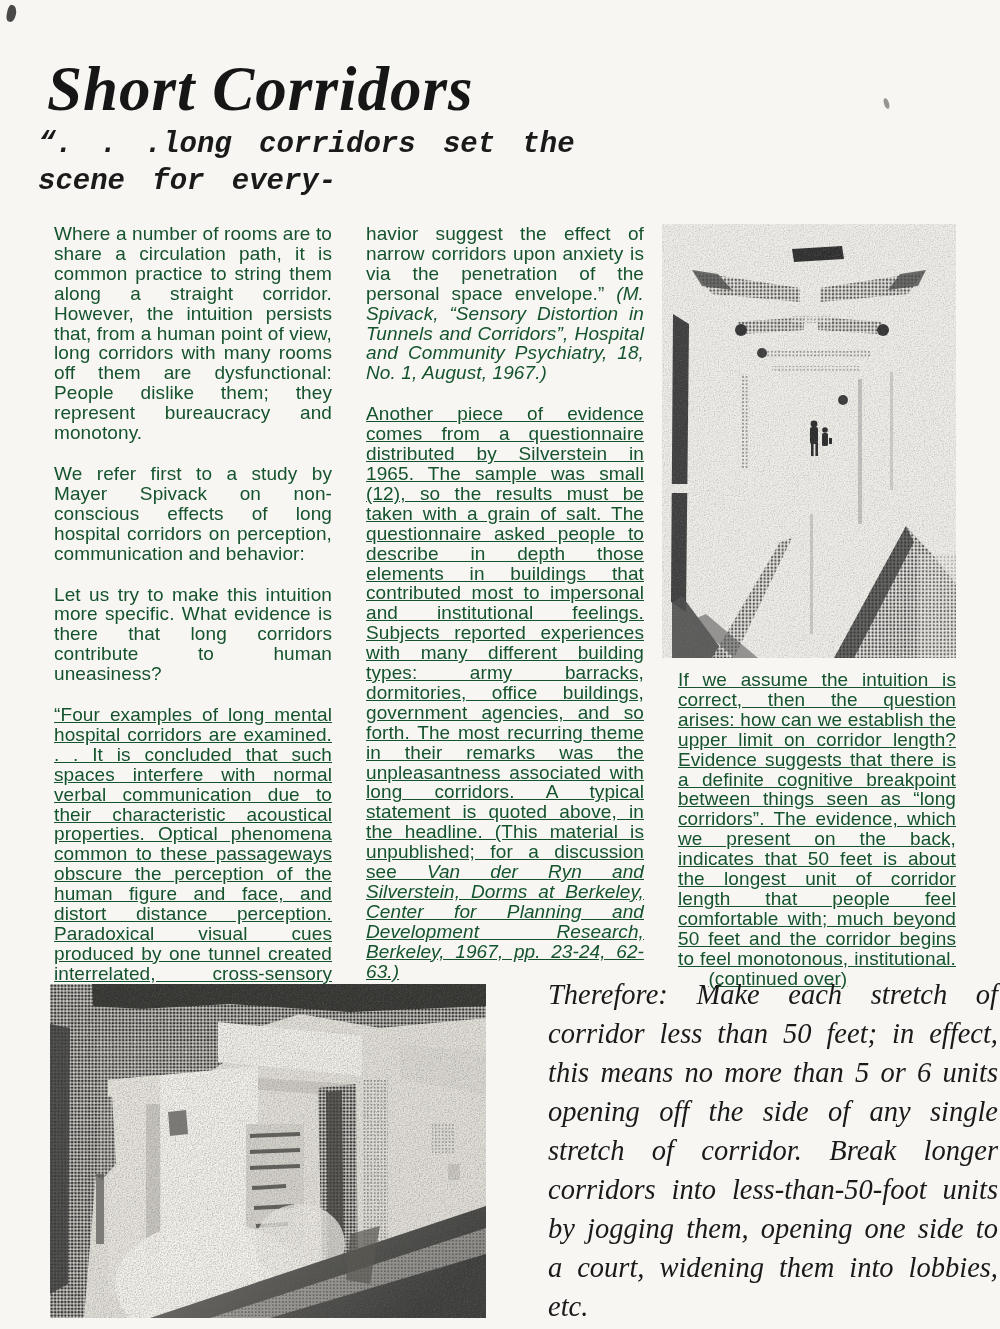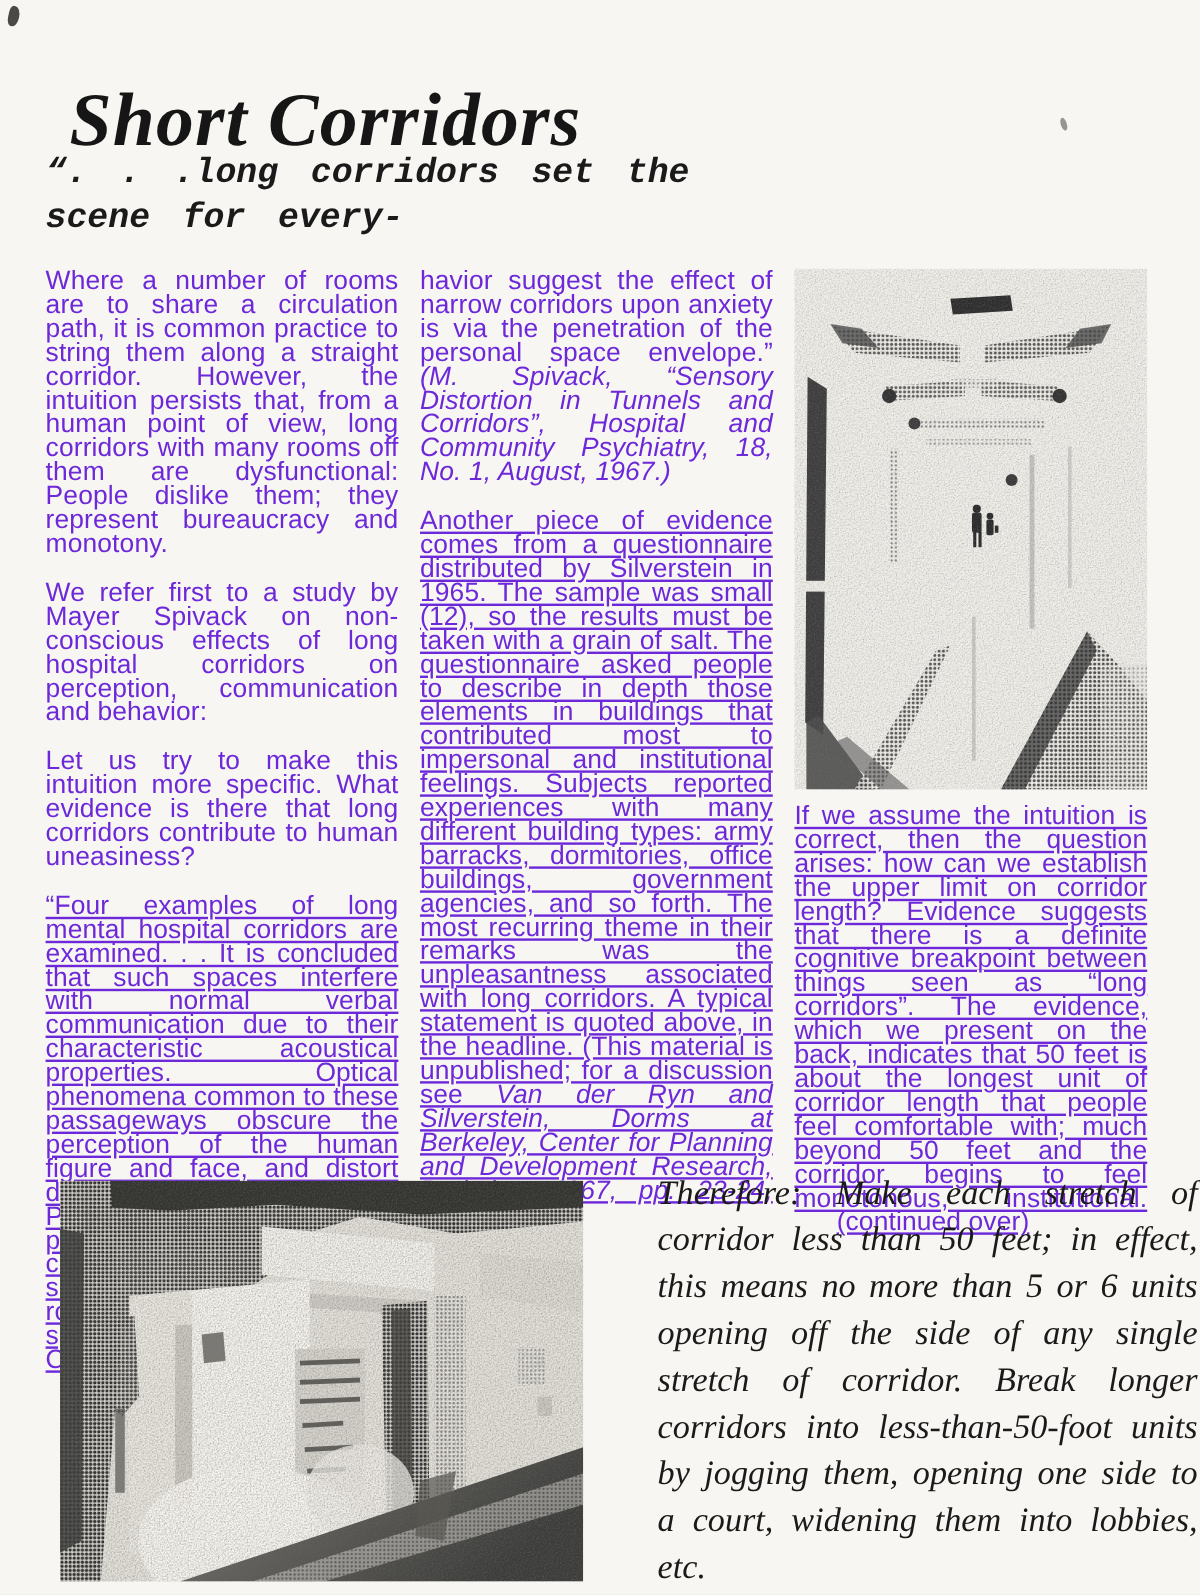--- a/index.html
+++ b/index.html
@@ -26,45 +26,45 @@
     position: absolute; left: 884px; top: 98px; width: 5px; height: 11px;
     background: #555; border-radius: 50%; transform: rotate(-18deg); opacity: .6;
   }
 
   .title {
     position: absolute; left: 42px; top: 48px;
     font-family: "Liberation Serif", serif;
     font-style: italic; font-weight: 700;
     font-size: 63px; letter-spacing: 1px;
     color: #161616;
-    margin: 16px;
+    margin: 5px;
   }
   .quote {
     position: absolute; left: 38px; top: 126px; width: 640px;
     font-family: Liberation Mono, monospace;
     font-style: italic; font-weight: 700;
     font-size: 29px; line-height: 37px;
     color: #1a1a1a;
     word-spacing: .34em;
   }
   .quote .q2 { word-spacing: .12em; }
 
   .cols {
     position: absolute; left: 38px; top: 224px; width: 918px;
     display: grid;
     grid-template-columns: 294px 294px 294px;
     column-gap: 18px;
   }
   .col p {
-    margin: 0 0 21px 0;
-    font-size: 22px;
+    margin: 0 0 21px 16px;
+    font-size: 19px;
     line-height: 19.9px;
     text-align: justify;
     letter-spacing: .1px;
-    color: #6d28d9;
+    color: #14532d;
   }
   .col p:last-child { margin-bottom: 0; text-decoration: underline; }
   .it { font-style: italic; }
   .cont { margin-left: 1.6em; white-space: nowrap; }
 
   .photo-frame {
     line-height: 0;
   }
   .corridor-photo { margin-bottom: 12px; }
   .photo-frame svg { display: block; }

